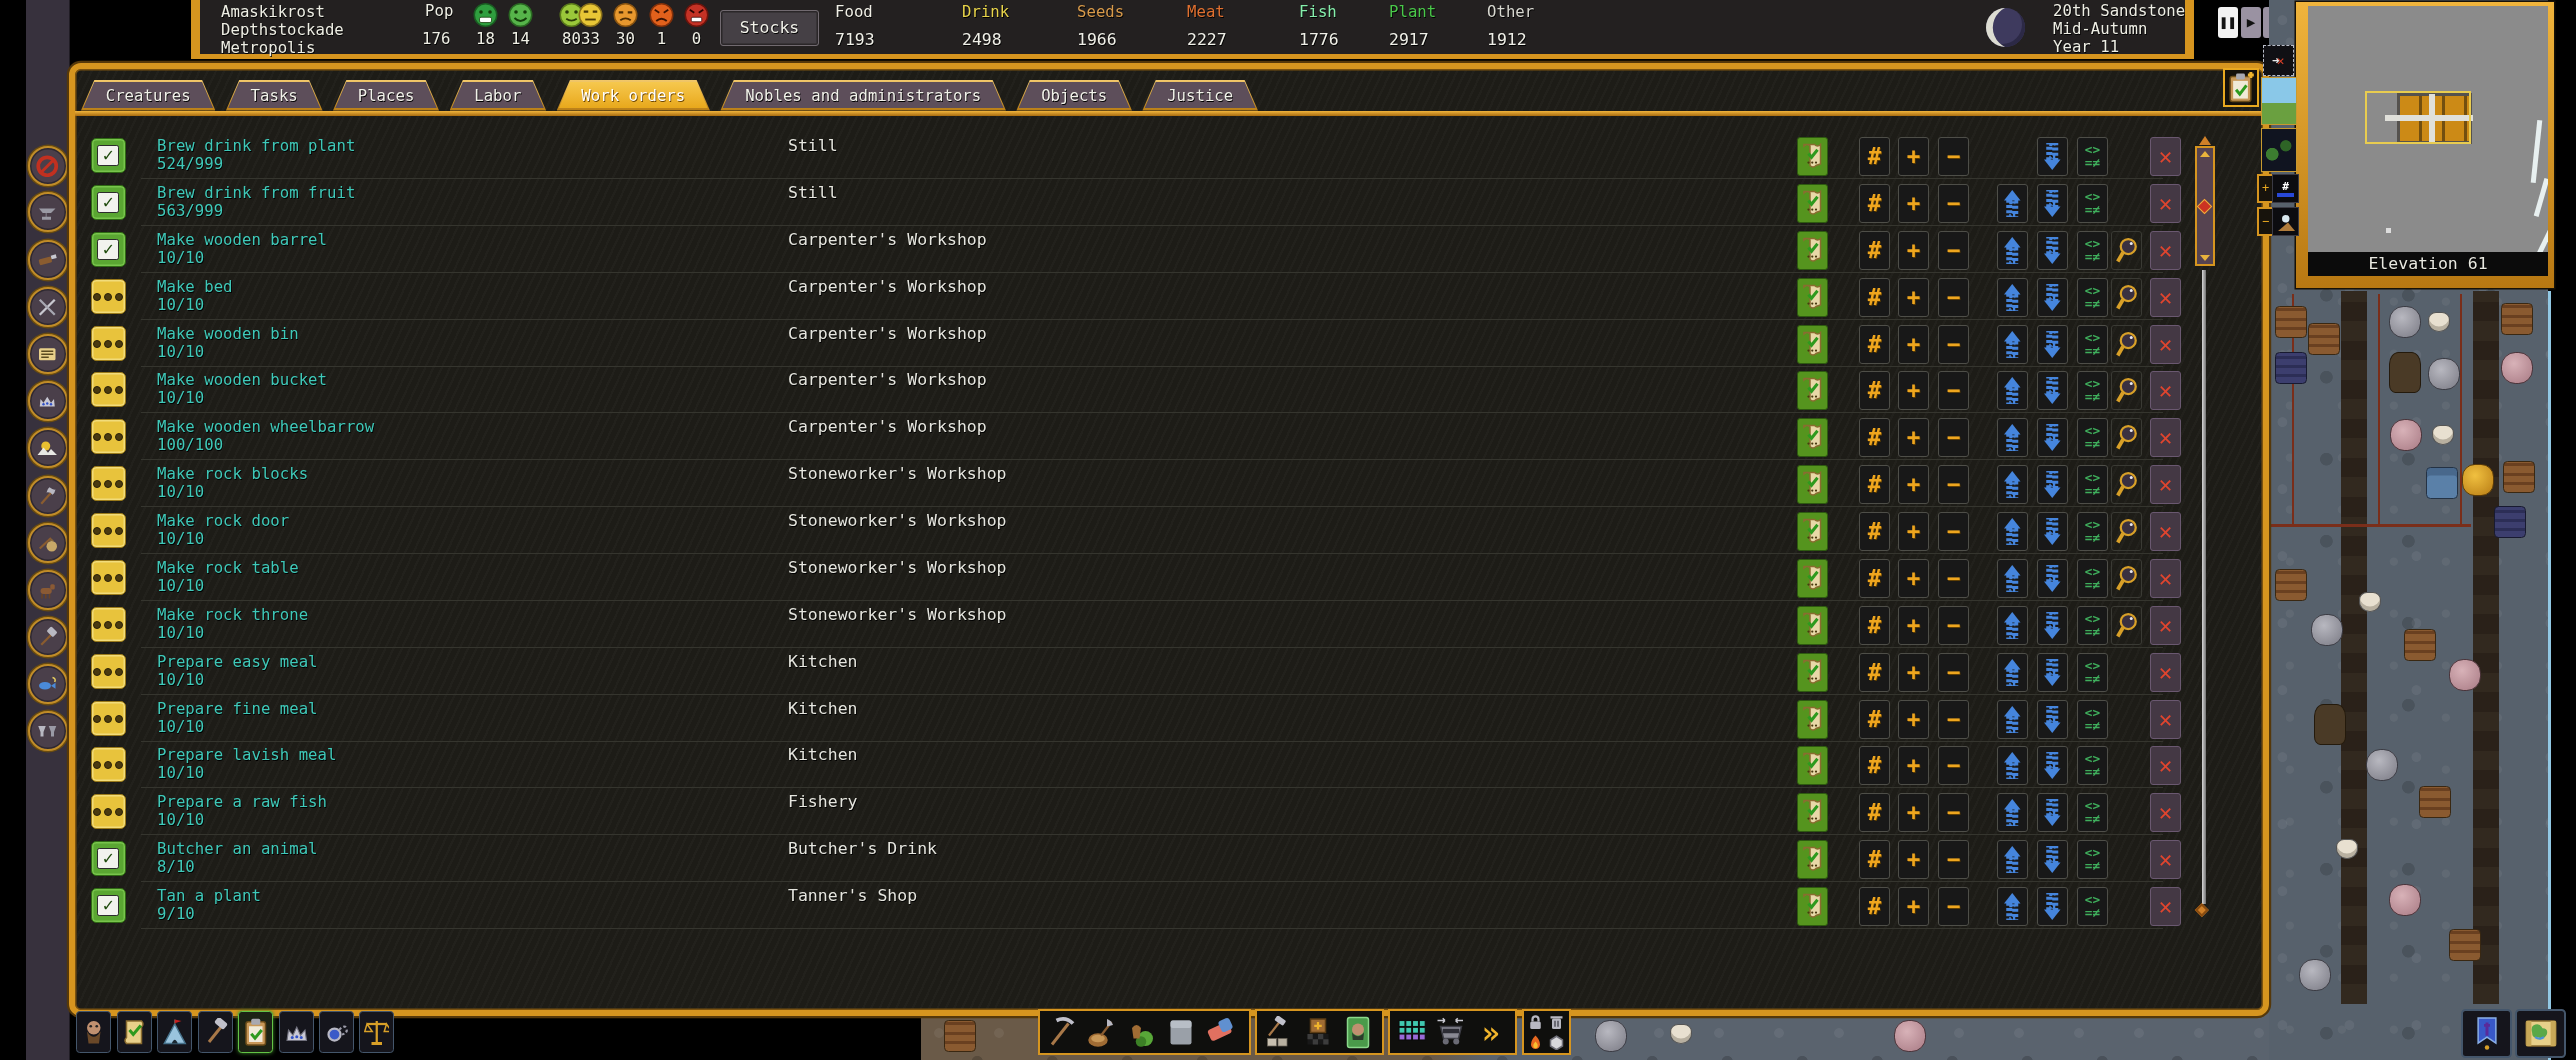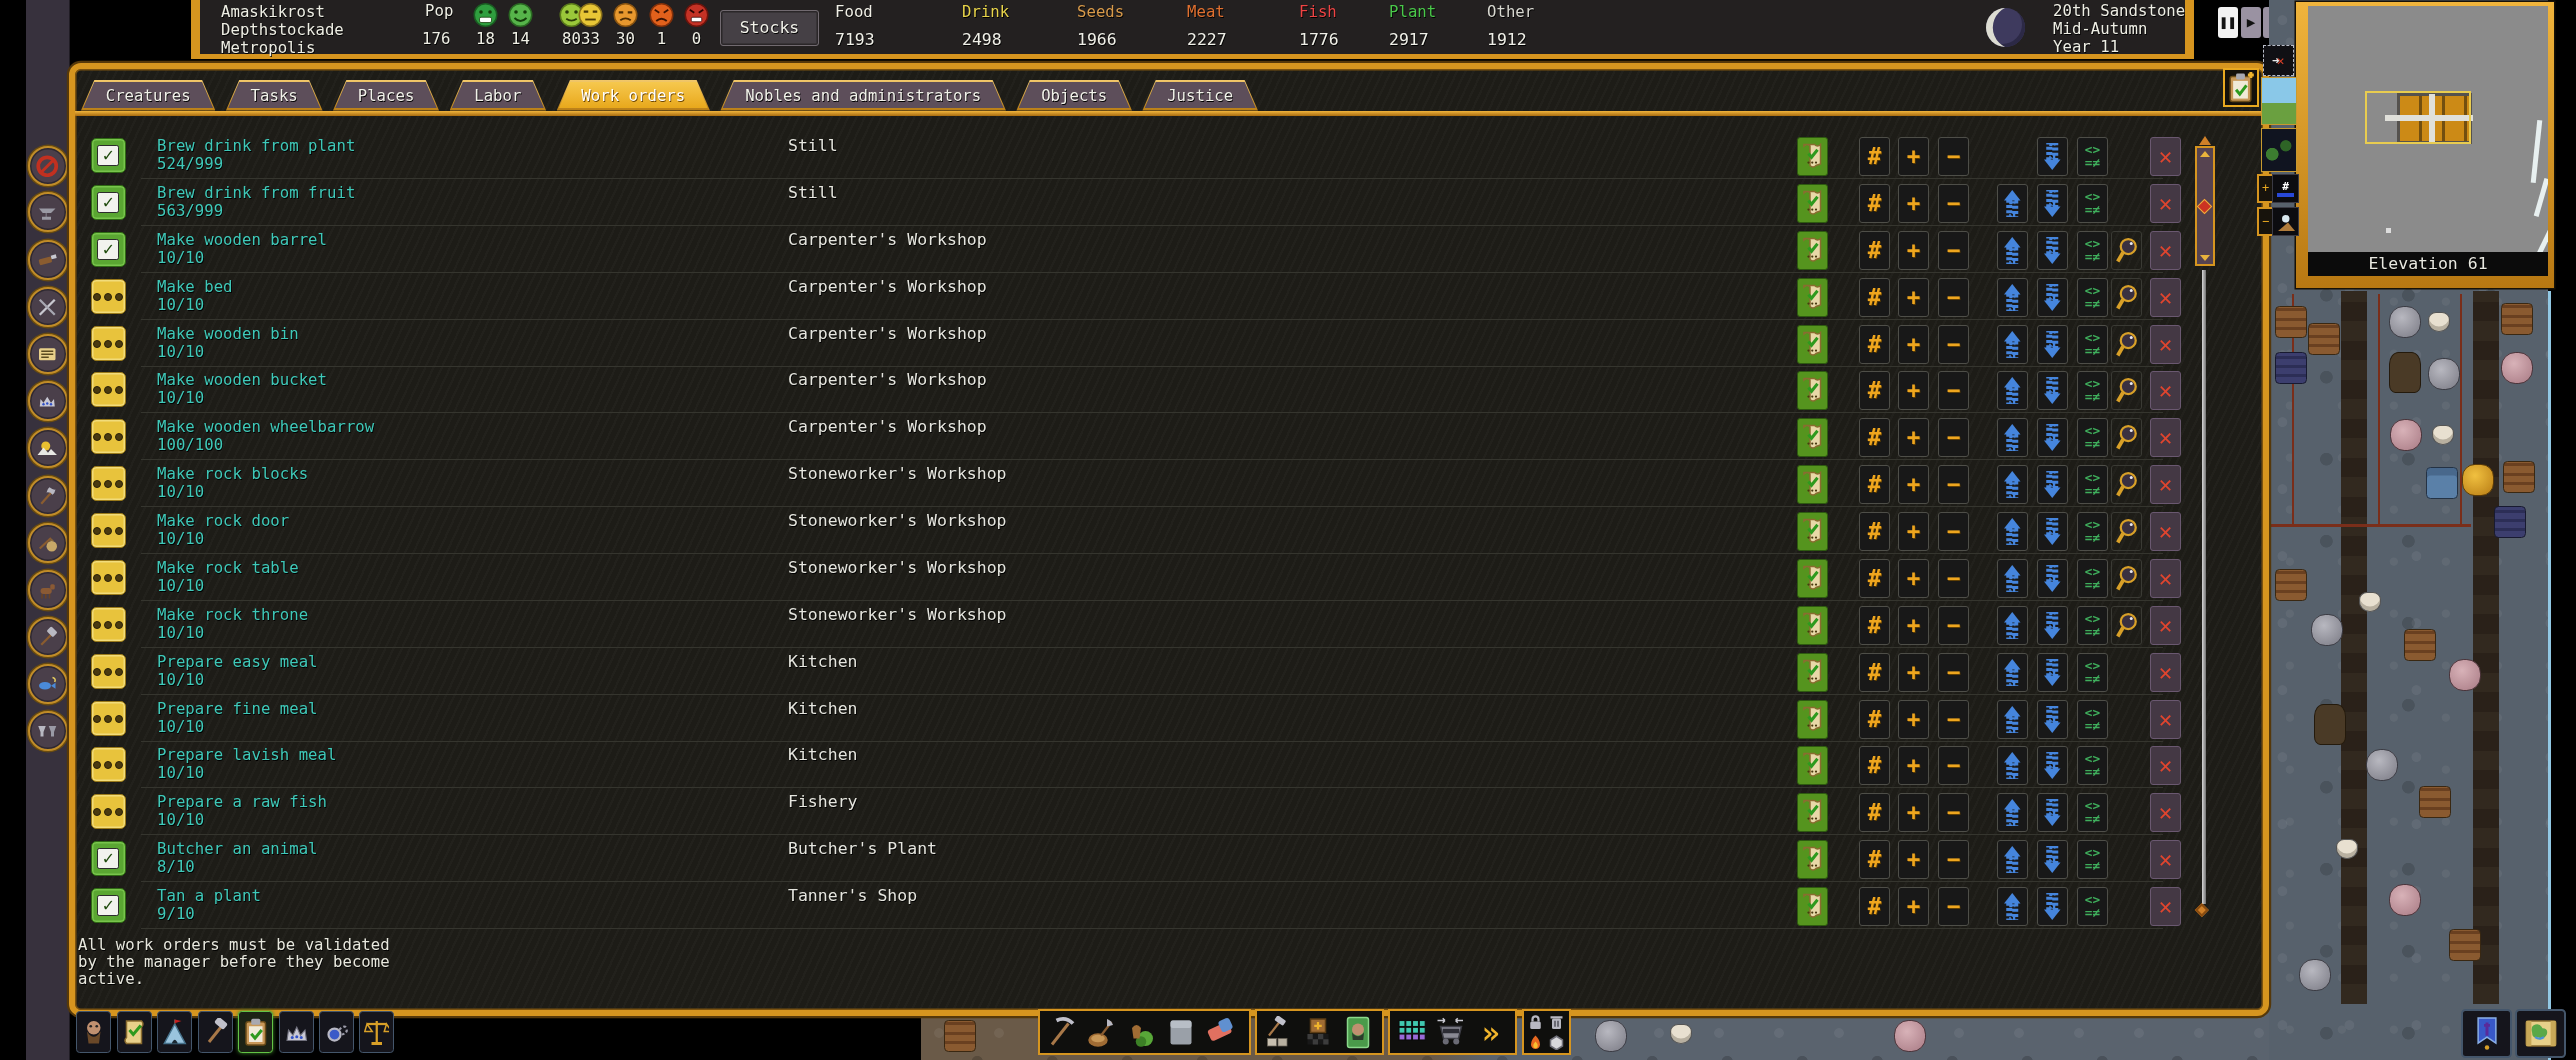--- a/index.html
+++ b/index.html
@@ -314,21 +314,21 @@
     </div>
   <div class="res" style="left:877px">
       <div class="rl" style="color:#d89a4a">Seeds</div>
       <div class="rv">1966</div>
     </div>
   <div class="res" style="left:987px">
       <div class="rl" style="color:#e07030">Meat</div>
       <div class="rv">2227</div>
     </div>
   <div class="res" style="left:1099px">
-      <div class="rl" style="color:#ef4444">Fish</div>
+      <div class="rl" style="color:#86efac">Fish</div>
       <div class="rv">1776</div>
     </div>
   <div class="res" style="left:1189px">
       <div class="rl" style="color:#4ac84a">Plant</div>
       <div class="rv">2917</div>
     </div>
   <div class="res" style="left:1287px">
       <div class="rl" style="color:#d8d8d0">Other</div>
       <div class="rv">1912</div>
     </div>
@@ -1150,21 +1150,21 @@
     <div class="btn xbtn" style="left:2069px">✕</div>
     <div class="row-sep"></div>
   </div>
       <div class="row" style="top: 703px;">
     <div class="status chk">
       <div class="chkbox">✓</div>
 
     </div>
     <div class="oname">Butcher an animal</div>
     <div class="ocount">8/10</div>
-    <div class="oshop">Butcher's Plant</div>
+    <div class="oshop">Butcher's Drink</div>
     <div class="btn scrollb" style="left:1716px">
       <svg width="22.5" height="27" viewBox="0 0 30 36">
             <path d="M4 4 q4-4 8 0 v26 q4 4 8 0 l6-2 v-26 q-4 4-8 0 h-14z" fill="#e8d8a8" stroke="#8a6c30" stroke-width="2"></path>
             <path d="M10 14 l4 5 8-10" stroke="#2e9a1e" stroke-width="4" fill="none"></path>
             <circle cx="10" cy="26" r="1.5" fill="#4a3a10"></circle>
             <circle cx="15" cy="26" r="1.5" fill="#4a3a10"></circle>
             <circle cx="20" cy="26" r="1.5" fill="#4a3a10"></circle>
           </svg>
     </div>
     <div class="btn gold" style="left:1778px">#</div>
@@ -1244,21 +1244,20 @@
   <div id="new-order" class="abs">
     <svg width="28.5" height="31" viewBox="0 0 38 42">
       <rect x="4" y="6" width="28" height="34" rx="3" fill="#c89858" stroke="#6a4c18" stroke-width="2"></rect>
       <rect x="12" y="2" width="12" height="8" rx="2" fill="#a8a8b0"></rect>
       <rect x="8" y="12" width="20" height="24" fill="#f0ead8"></rect>
       <path d="M12 24 l5 6 9-12" stroke="#2e9a1e" stroke-width="4" fill="none"></path>
       <path d="M28 4 h8 M32 0 v8" stroke="#f0b42c" stroke-width="4"></path>
     </svg>
   </div>
 
-  <div id="note"><span>All work orders must be validated</span><br><span>by the manager before they become</span><br><span>active.</span></div>
 </div>
 
 <div class="bl-btn" style="left:76px">
     <svg viewBox="0 0 34 38">
       <circle cx="17" cy="13" r="9" fill="#c09070"></circle>
       <circle cx="13" cy="11" r="1.8" fill="#222"></circle>
       <circle cx="21" cy="11" r="1.8" fill="#222"></circle>
       <path d="M8 18 q9 14 18 0 l-2 16 h-14z" fill="#6a4828"></path>
     </svg>
   </div>

